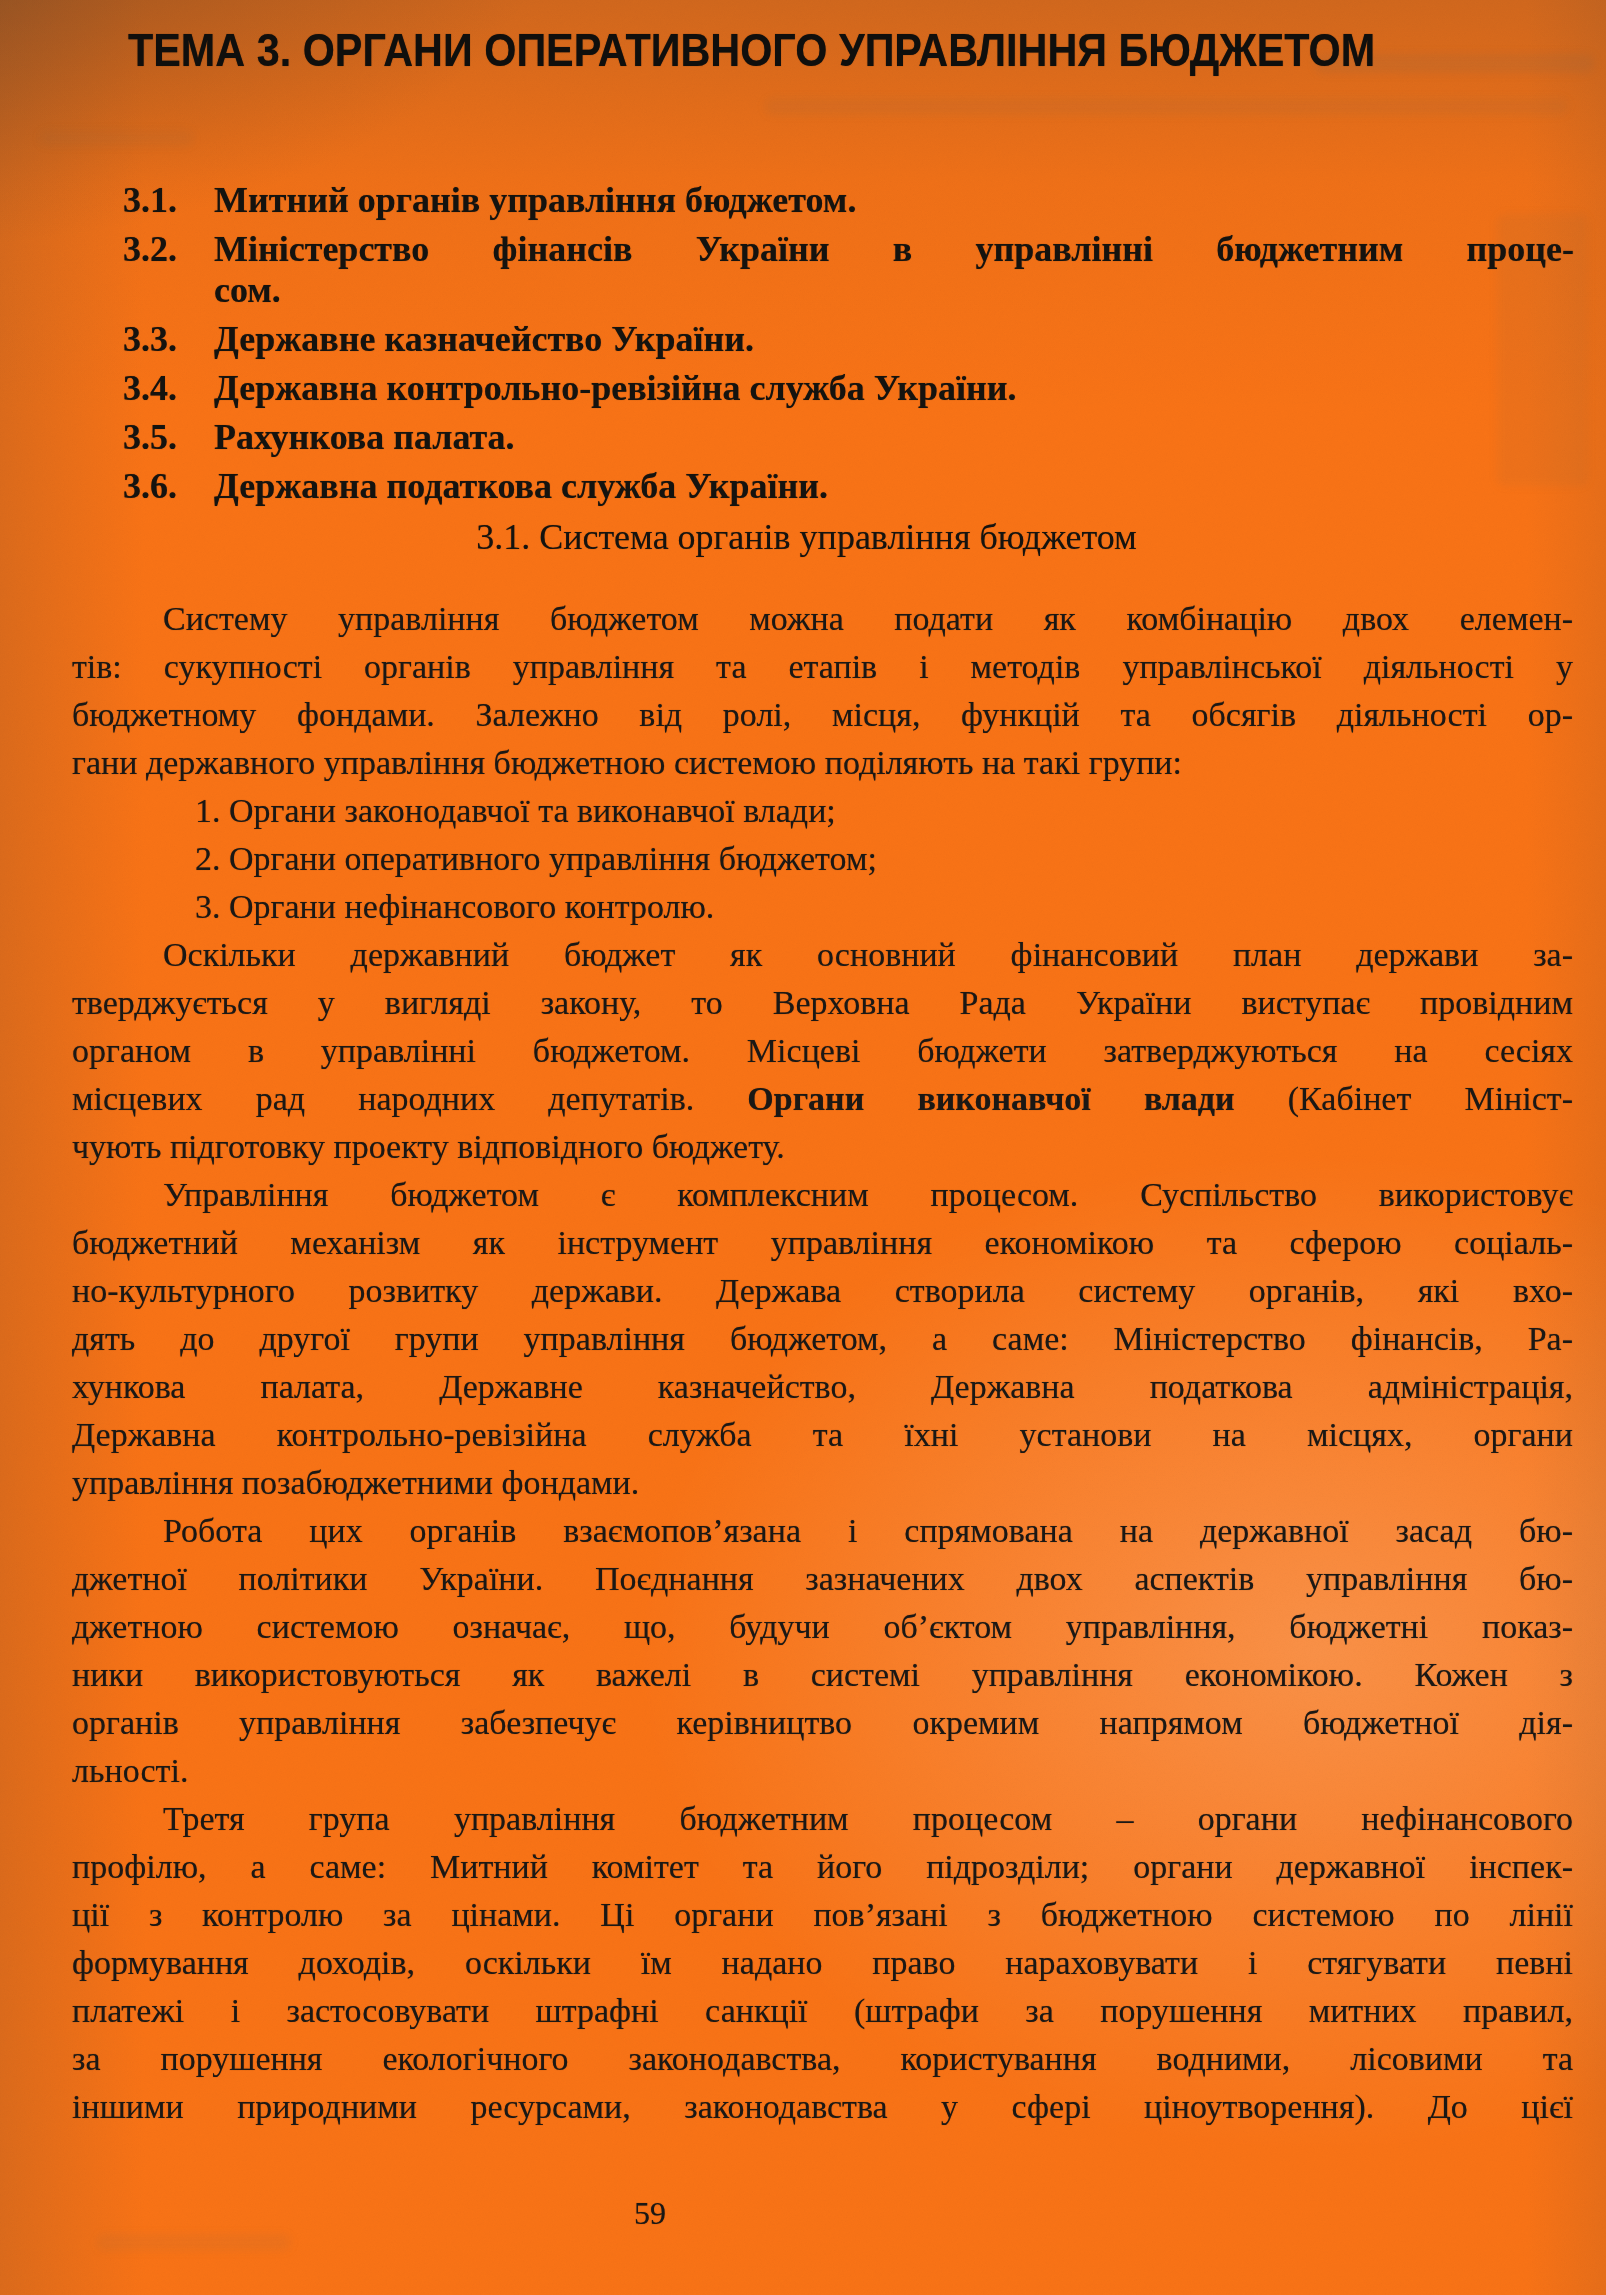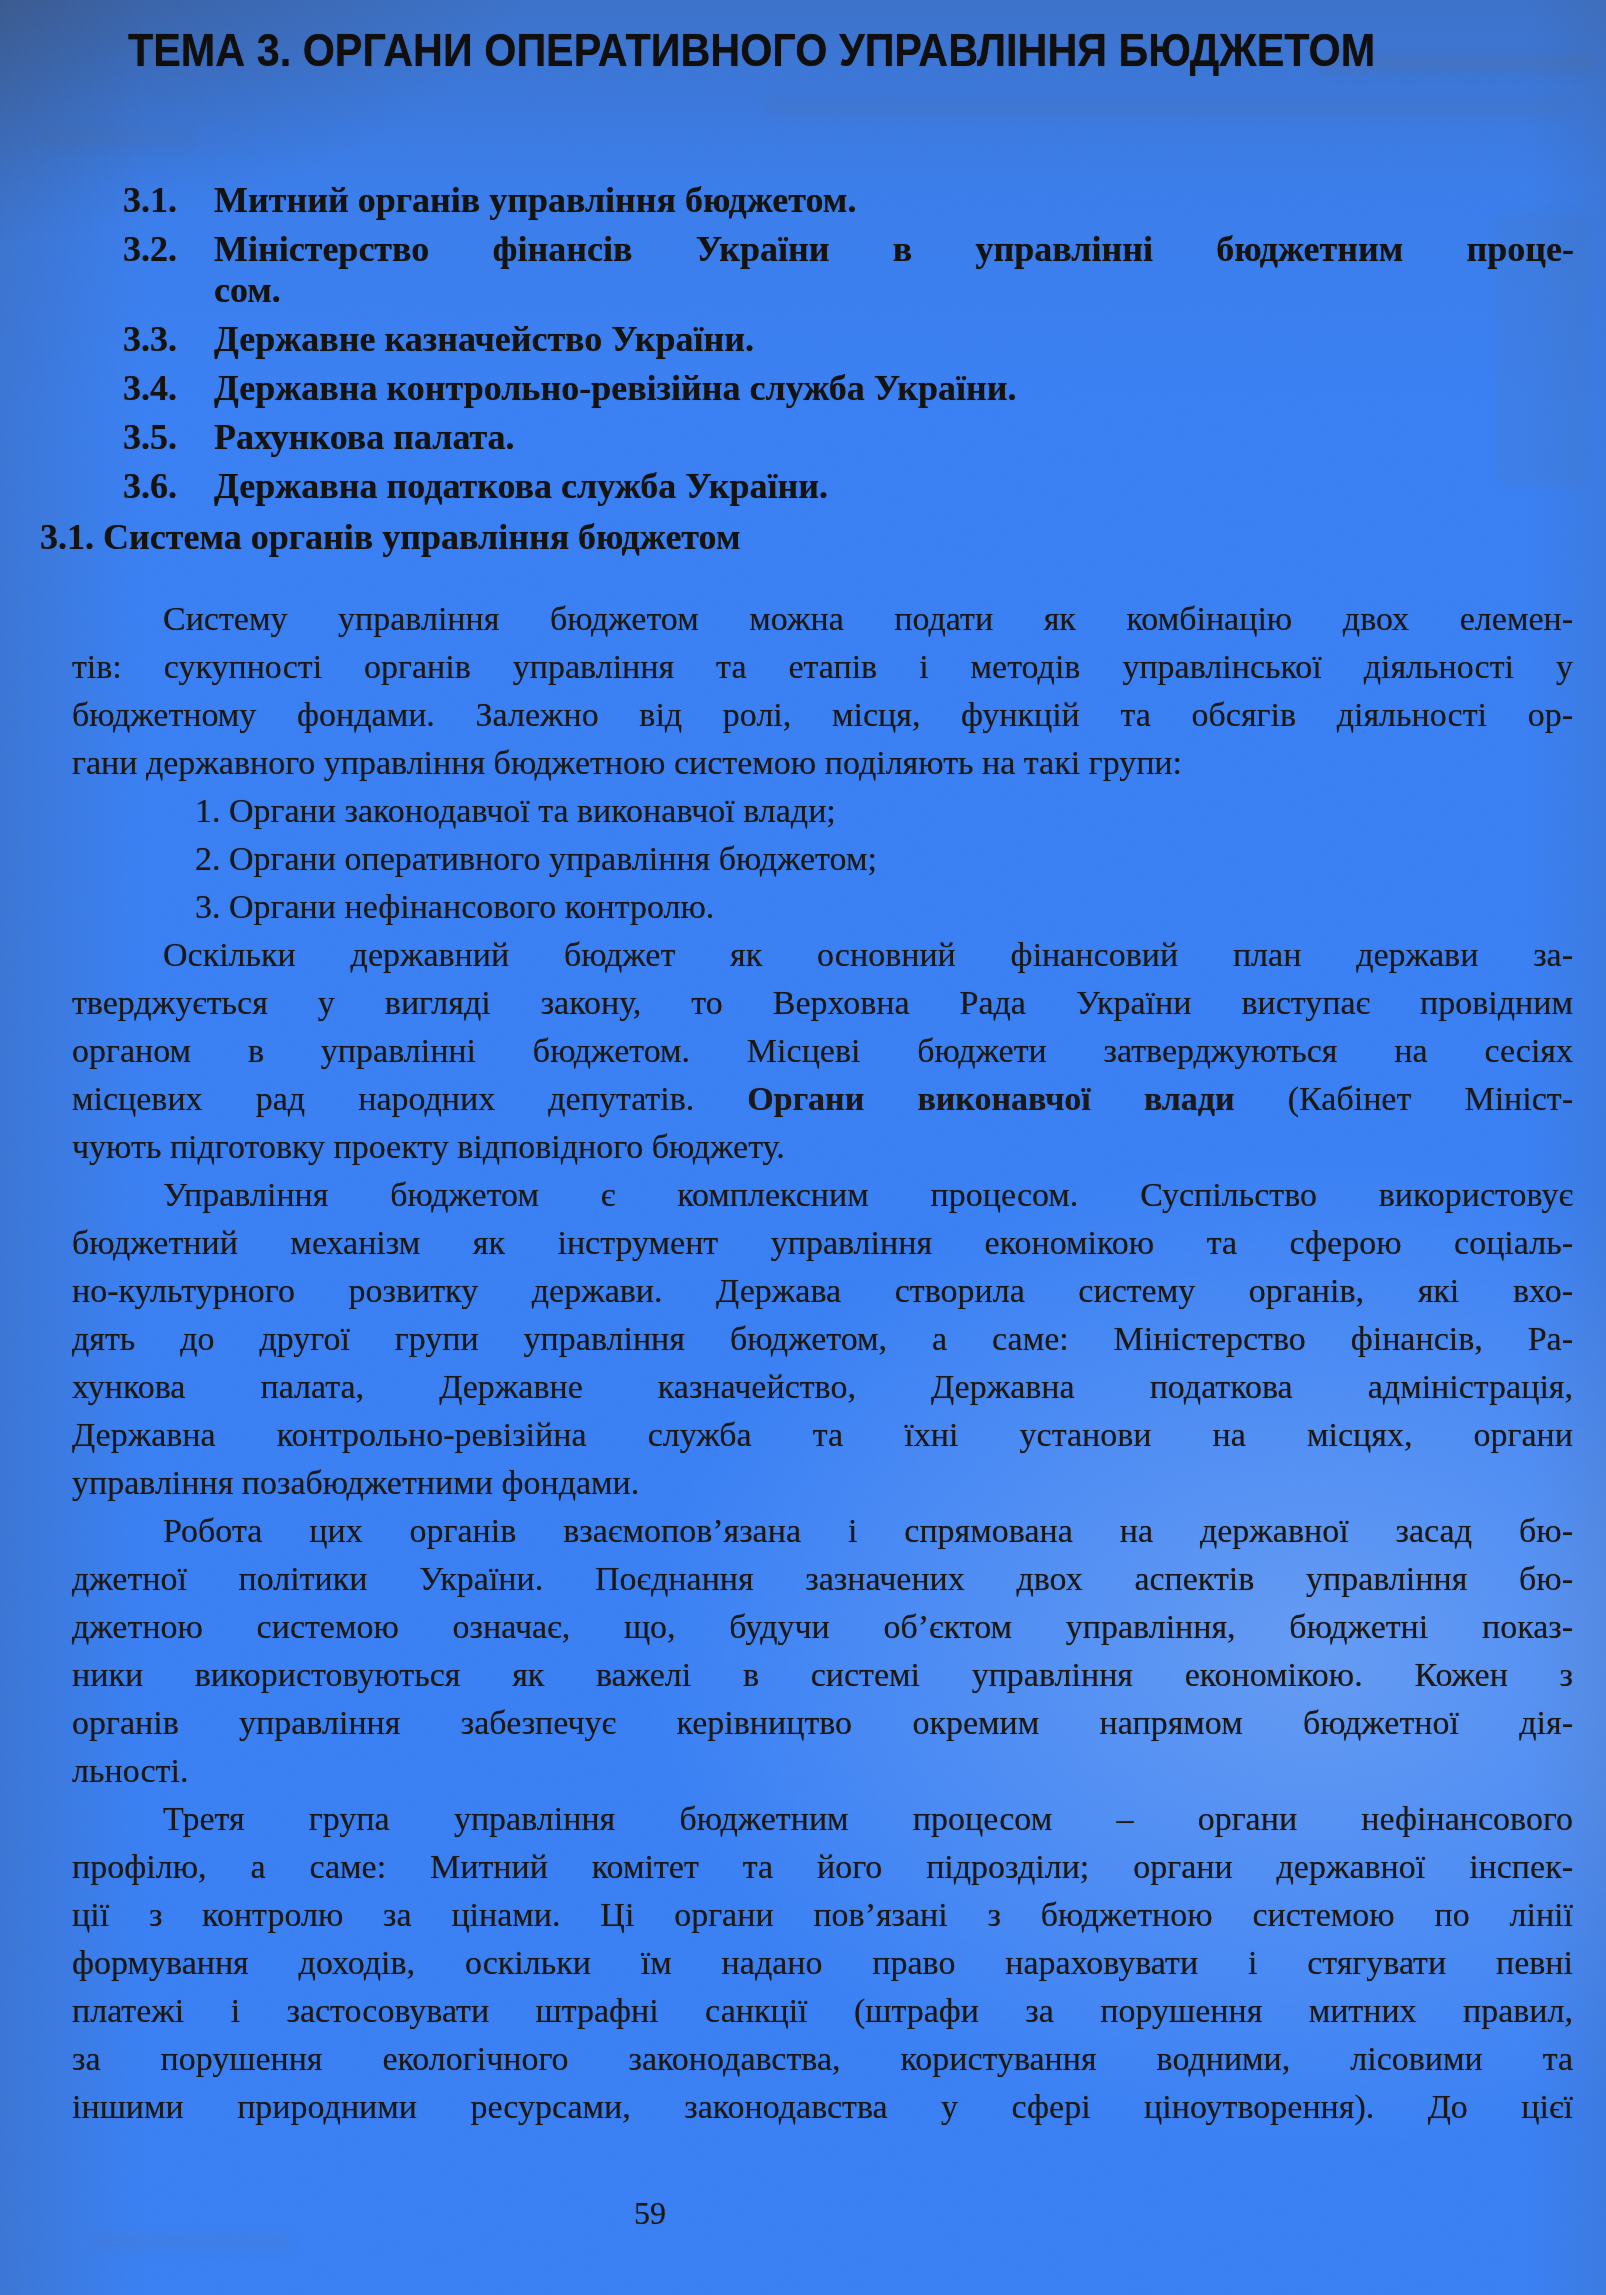--- a/index.html
+++ b/index.html
@@ -1,18 +1,18 @@
 <!DOCTYPE html>
 <html lang="uk" style="font-size:10.4px"><head>
 <meta charset="utf-8">
 <style>
   html,body{margin:0;padding:0;background:#8f8a82;}
   .page{
     position:relative;width:1607px;height:2295px;overflow:hidden;
-    background:#3b82f6;color:#1b1815;
+    background:#f97316;color:#1b1815;
     font-family:"Liberation Serif","DejaVu Serif",serif;
   }
   .shading{
     position:absolute;inset:0;pointer-events:none;
     background:
       radial-gradient(1037px 583px at -5% -5%, rgba(52,47,40,0.38), rgba(52,47,40,0) 62%),
       linear-gradient(to bottom, rgba(70,64,55,0.22) 0%, rgba(70,64,55,0.05) 8%, rgba(70,64,55,0) 18%),
       linear-gradient(to right, rgba(70,64,55,0.16) 0%, rgba(70,64,55,0) 9%),
       radial-gradient(972px 713px at 82% 72%, rgba(255,252,245,0.22), rgba(255,252,245,0) 70%),
       linear-gradient(to left, rgba(70,64,55,0.10) 0%, rgba(70,64,55,0) 5%);
@@ -35,21 +35,21 @@
   .toc{
     position:absolute;left:123px;top:172px;width:1451px;
     font-size:36px;line-height:41px;font-weight:bold;color:#15130f;
   }
   .toc-item{display:flex;margin-top:8px;}
   .toc-num{flex:0 0 91px;}
   .toc-text{flex:1;}
   .toc-line.just{text-align:justify;text-align-last:justify;}
   .heading{
     position:absolute;left:40px;top:516px;width:1533px;margin:0;
-    font-size:36px;font-weight:bold;color:#15130f;
+    font-size:36px;font-weight:normal;text-align:center;color:#15130f;
   }
   .bodytext{position:absolute;left:40px;top:595px;width:1533px;font-size:34px;line-height:48px;}
   .line{text-align:justify;text-align-last:justify;margin-left:32px;}
   .line.endline{text-align-last:left;}
   .line.first{text-indent:91px;}
   .line.list{text-align:left;text-align-last:left;padding-left:123px;}
   .b{font-weight:bold;}
   .pageno{position:absolute;left:0;top:2195px;width:1300px;text-align:center;font-size:32px;}
   .noise{position:absolute;left:0;top:0;opacity:.45;mix-blend-mode:multiply;pointer-events:none;}
 </style>

